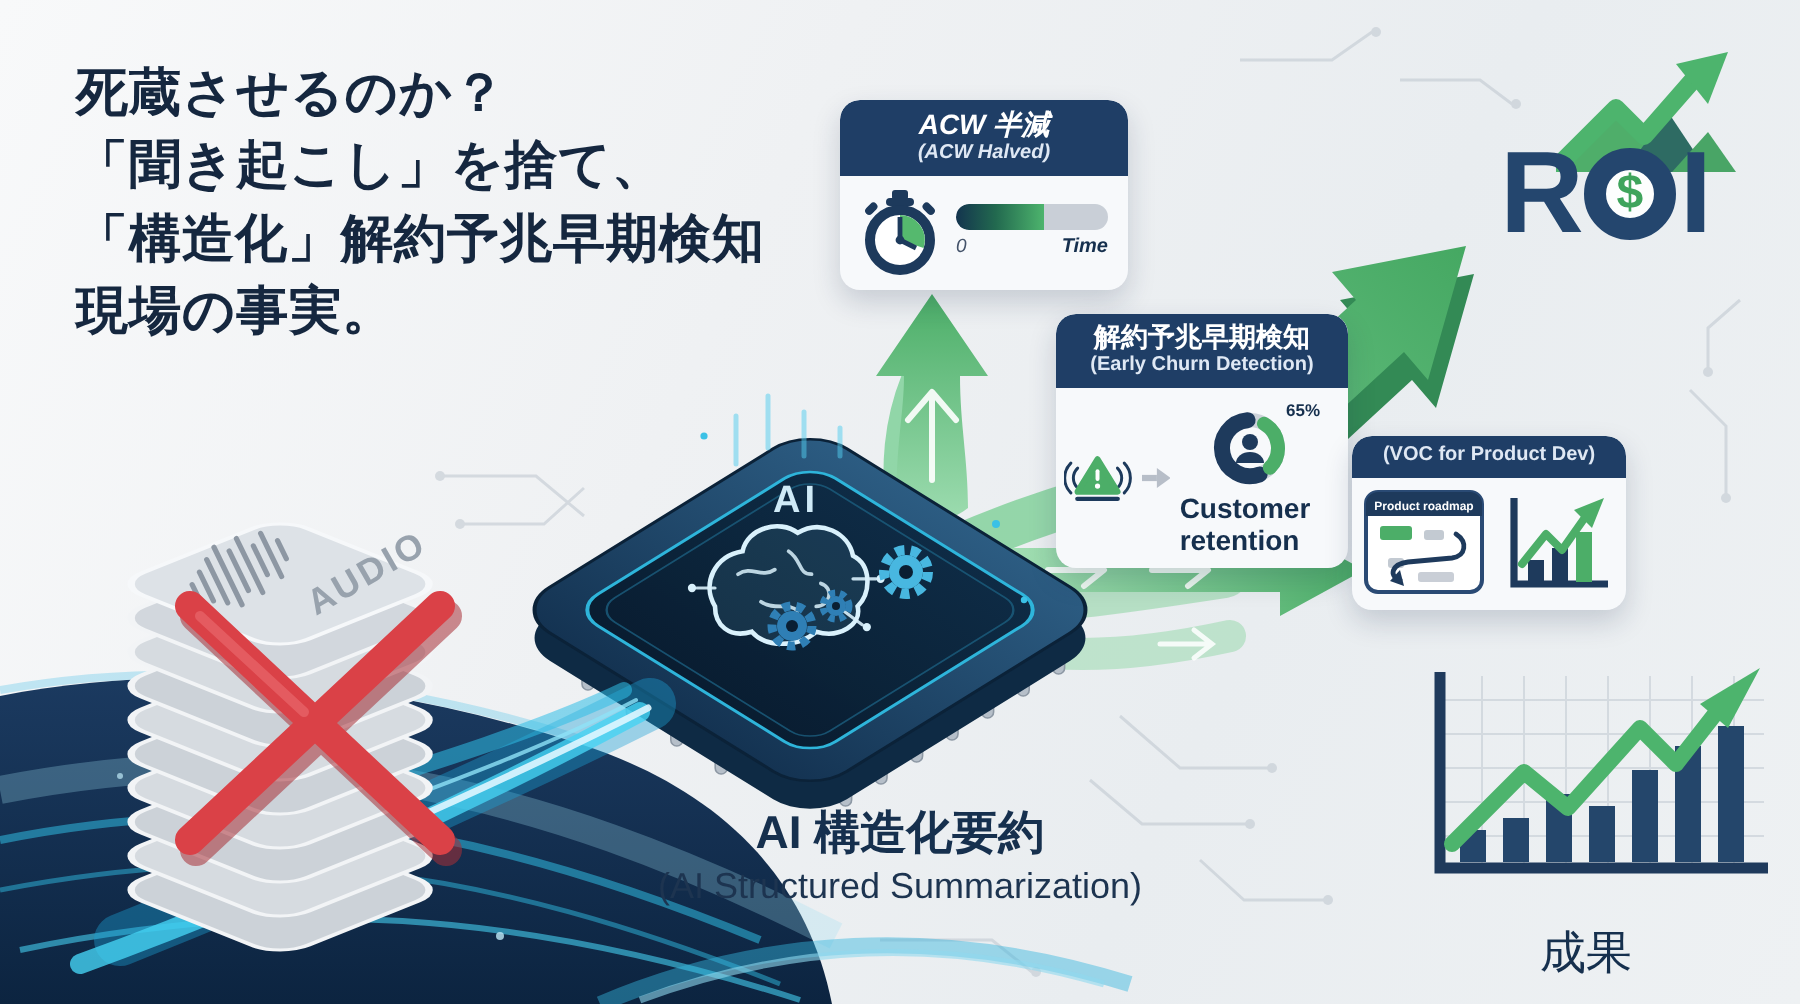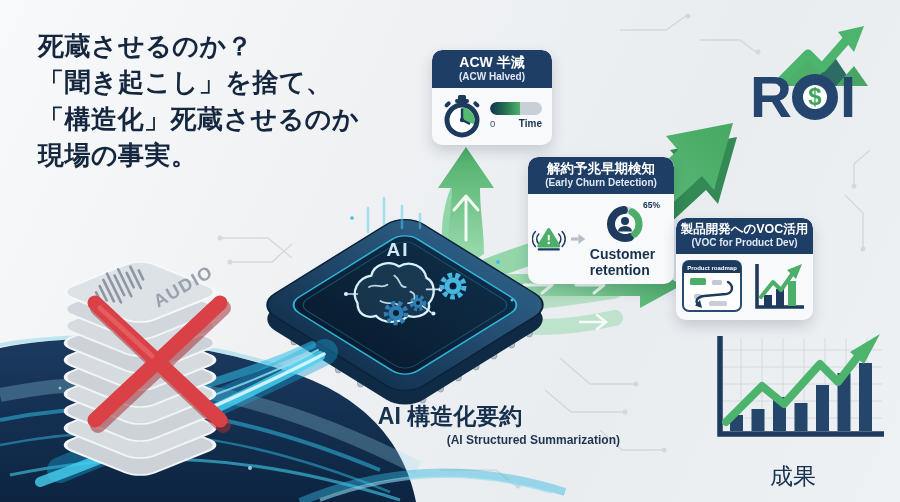--- a/index.html
+++ b/index.html
@@ -12,41 +12,41 @@
   .abs{ position:absolute; }
   
   #headline{ left:38px; top:28px; width:430px; z-index:6;
     font-weight:800; font-size:26px; line-height:1.4; color:#15273f; letter-spacing:.5px;}
   
   .mini-card{ background:#f7f9fb; border-radius:10px; box-shadow:0 6px 14px rgba(20,40,70,.18); z-index:5; overflow:hidden;}
   .mini-card .hd{ background:#1f3e66; color:#fff; text-align:center; padding:4px 4px 5px; border-radius:10px 10px 0 0;}
   .mini-card .hd .ja{ font-weight:800; font-size:14px; line-height:1.2;}
   .mini-card .hd .en{ font-weight:700; font-size:10px; color:#dfe8f4; line-height:1.2;}
   .mini-card .bd{ display:flex; align-items:center; justify-content:center; }
-  #card-acw{ left:432px; top:50px; width:120px; }
+  #card-acw{ left:420px; top:50px; width:144px;font-style:italic; }
   #card-acw .bd{ gap:8px; padding:6px 10px 7px; }
   .acw-meter{ flex:1; }
   .acw-track{ height:13px; border-radius:7px; background:#c9cfd7; overflow:hidden;}
   .acw-fill{ height:100%; width:58%; border-radius:7px 0 0 7px;
     background:linear-gradient(90deg,#13344e 0%,#22694f 45%,#4db46d 100%);}
   .acw-scale{ display:flex; justify-content:space-between; margin-top:3px;}
   .acw-scale .s0{ font-size:9.5px; color:#44536a; }
   .acw-scale .s1{ font-size:10px; font-weight:800; color:#16304e; }
   #card-churn{ left:528px; top:157px; width:146px; }
   #card-churn .hd .ja{ font-size:13.5px; }
   #card-churn .bd{ gap:5px; padding:5px 4px 6px; }
   .churn-right{ display:flex; flex-direction:column; align-items:center; }
   .churn-cap{ font-size:14px; font-weight:800; color:#16304e; margin-top:1px; }
   #card-voc{ left:676px; top:218px; width:137px; }
   #card-voc .hd .ja{ font-size:12.5px; }
   #card-voc .bd{ gap:9px; padding:6px 6px 8px; }
   
   #chip-caption{ left:280px; top:401px; width:340px; text-align:center; z-index:6;}
   #chip-caption .ja{ font-size:23px; font-weight:800; color:#16304e; }
-  #chip-caption .en{ font-size:12px; font-weight:700; color:#1d3450; margin-top:1px;text-align:right;}
+  #chip-caption .en{ font-size:18px; font-weight:400; color:#1d3450; margin-top:1px;}
   
   #roi{ left:736px; top:22px; width:132px; height:112px; z-index:5;}
   #roi-mountain{ position:absolute; left:42px; top:2px; }
   #roi-letters{ position:absolute; left:0; right:0; top:50px; display:flex; align-items:center; justify-content:center; }
   .roi-letter{ font-size:58px; font-weight:800; color:#24466e; line-height:.85; letter-spacing:-2px;}
   #roi-ring{ width:46px; height:46px; border:11px solid #24466e; border-radius:50%; background:#fdfefe;
     display:flex; align-items:center; justify-content:center; margin:0 2px; }
   #roi-ring span{ font-size:24px; font-weight:800; color:#3fa45c; }
   
   #outcome-chart{ left:700px; top:330px; z-index:5;}
@@ -269,21 +269,21 @@
     <g stroke-linecap="round" fill="none">
       <path d="M63,55 L188,172 M188,55 L63,172" stroke="#a82f36" stroke-width="16" opacity="0.55" transform="translate(3,5)"></path>
       <path d="M63,55 L188,172 M188,55 L63,172" stroke="#da4147" stroke-width="15"></path>
       <path d="M68,60 L120,108" stroke="#e8666b" stroke-width="5" opacity="0.7"></path>
     </g>
   </svg>
 
   <div id="headline" class="abs">
     <div>死蔵させるのか？</div>
     <div>「聞き起こし」を捨て、</div>
-    <div>「構造化」死蔵させるのか</div>
+    <div>「構造化」解約予兆早期検知</div>
     <div>現場の事実。</div>
   </div>
 
   <div id="card-acw" class="abs mini-card">
     <div class="hd">
       <div class="ja">ACW 半減</div>
       <div class="en">(ACW Halved)</div>
     </div>
     <div class="bd">
       <svg width="40" height="44" viewBox="0 0 40 44">
@@ -341,21 +341,20 @@
           <circle cx="27" cy="22" r="4" fill="#1e3a5c"></circle>
           <path d="M20,32.5 a7,5.5 0 0 1 14,0 z" fill="#1e3a5c"></path>
         </svg>
         <div class="churn-cap">Customer retention</div>
       </div>
     </div>
   </div>
 
   <div id="card-voc" class="abs mini-card">
     <div class="hd">
-      <div class="ja">製品開発へのVOC活用</div>
       <div class="en">(VOC for Product Dev)</div>
     </div>
     <div class="bd">
       <svg width="60" height="52" viewBox="0 0 60 52">
         <rect x="1" y="1" width="58" height="50" rx="6" fill="#ffffff" stroke="#2a4a74" stroke-width="2"></rect>
         <path d="M7,1 h46 a6,6 0 0 1 6,6 v6 H1 V7 a6,6 0 0 1 6,-6 Z" fill="#1e3a5c"></path>
         <text x="30" y="10" text-anchor="middle" font-size="6" font-weight="bold" fill="#ffffff">Product roadmap</text>
         <rect x="8" y="18" width="16" height="7" rx="1.5" fill="#4cae68"></rect>
         <rect x="30" y="20" width="10" height="5" rx="1.5" fill="#c3cad2"></rect>
         <rect x="12" y="34" width="8" height="5" rx="1.5" fill="#c3cad2"></rect>

